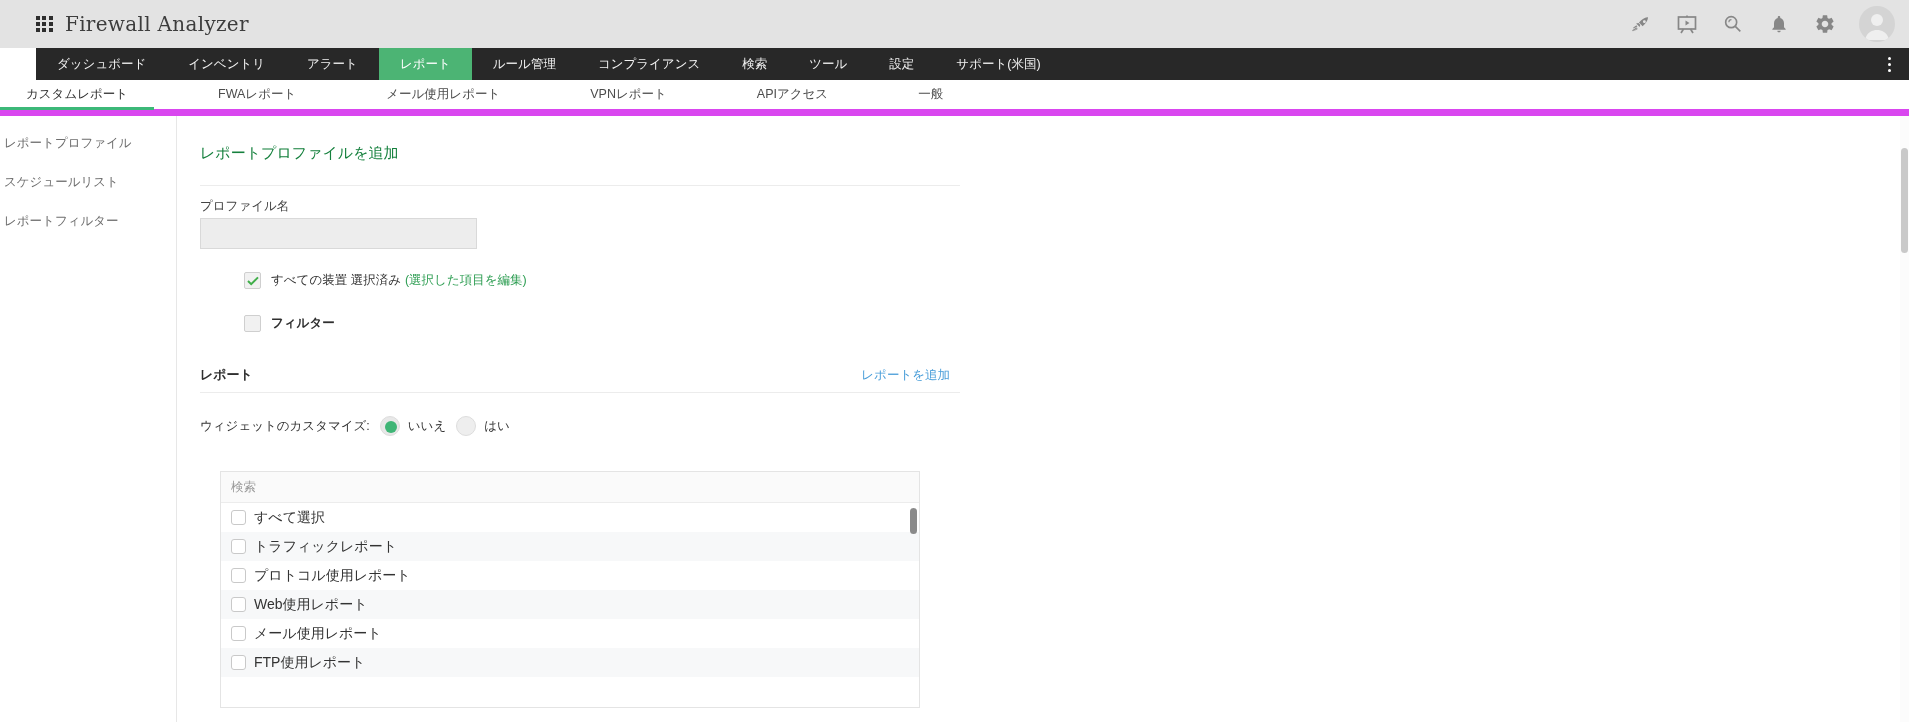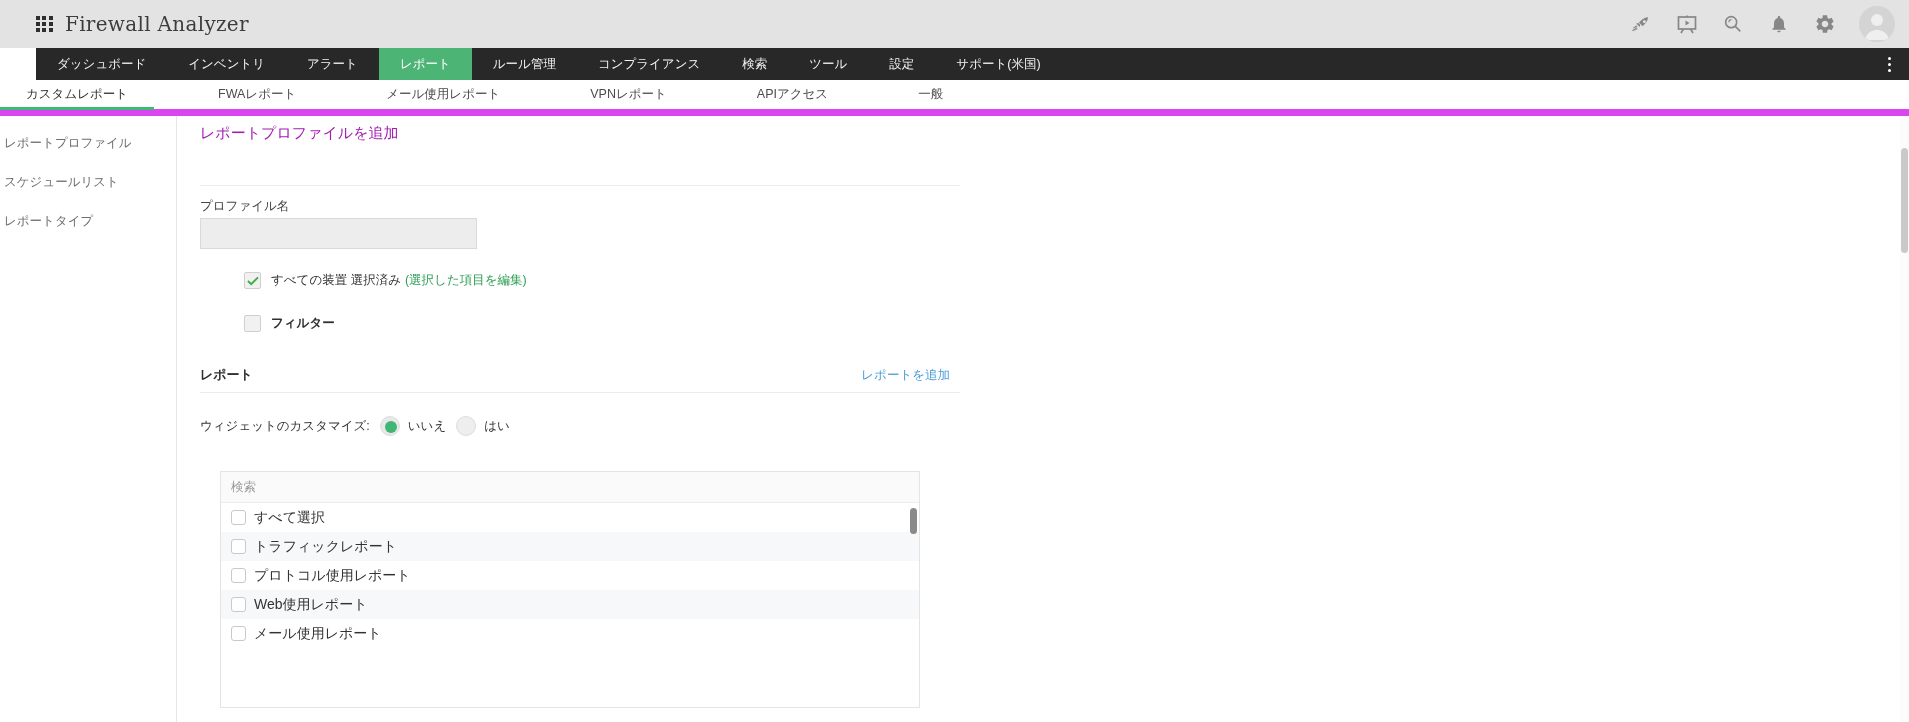--- a/index.html
+++ b/index.html
@@ -39,21 +39,21 @@
   .sub-tabs .tab.active::after { content:""; position:absolute; left:0; right:0; bottom:-1px;
     height:3px; background:#3cb878; }
 
   
   .body-row { display:flex; height:638px; }
   .sidebar { width:177px; border-right:1px solid #e7e7e7; padding-top:8px; }
   .sidebar .side-item { padding:11px 4px; font-size:12.5px; color:#6e6e6e; cursor:pointer;
     white-space:nowrap; }
   .content { position:relative; flex:1; }
 
-  .page-title { position:absolute; left:23px; top:8px; font-size:15px; color:#a21caf; }
+  .page-title { position:absolute; left:23px; top:28px; font-size:15px; color:#15803d; }
   .divider { position:absolute; left:23px; width:760px; border-top:1px solid #ececec; }
   .d1 { top:69px; } .d2 { top:276px; }
 
   .field-label { position:absolute; left:23px; top:82px; font-size:12.5px; color:#444; }
   .profile-input { position:absolute; left:23px; top:102px; width:277px; height:31px;
     background:#ededed; border:1px solid #d9d9d9; font-size:13px; padding:0 8px; color:#333; }
 
   .cb-row { position:absolute; left:23px; display:flex; align-items:center; font-size:12.5px;
     color:#333;padding-left:44px; }
   .cb1 { top:156px; } .cb2 { top:199px; }
@@ -182,21 +182,21 @@
   <div class="tab">メール使用レポート</div>
   <div class="tab">VPNレポート</div>
   <div class="tab">APIアクセス</div>
   <div class="tab">一般</div>
 </div>
 
 <div class="body-row">
   <div class="sidebar">
     <div class="side-item">レポートプロファイル</div>
     <div class="side-item">スケジュールリスト</div>
-    <div class="side-item">レポートタイプ</div>
+    <div class="side-item">レポートフィルター</div>
   </div>
 
   <div class="content">
     <div class="page-title">レポートプロファイルを追加</div>
     <div class="divider d1"></div>
 
     <div class="field-label">プロファイル名</div>
     <input class="profile-input" type="text" value="" style="">
 
     <div class="cb-row cb1">
@@ -245,20 +245,24 @@
         <span>プロトコル使用レポート</span>
       </div>
       <div class="list-row alt">
         <span class="list-cb"></span>
         <span>Web使用レポート</span>
       </div>
       <div class="list-row">
         <span class="list-cb"></span>
         <span>メール使用レポート</span>
       </div>
+      <div class="list-row alt">
+        <span class="list-cb"></span>
+        <span>FTP使用レポート</span>
+      </div>
       <div class="list-scroll-thumb"></div>
     </div>
   </div>
 </div>
 
 <div class="page-scrollbar">
   <div class="page-scroll-thumb"></div>
 </div>
 
 </body></html>

